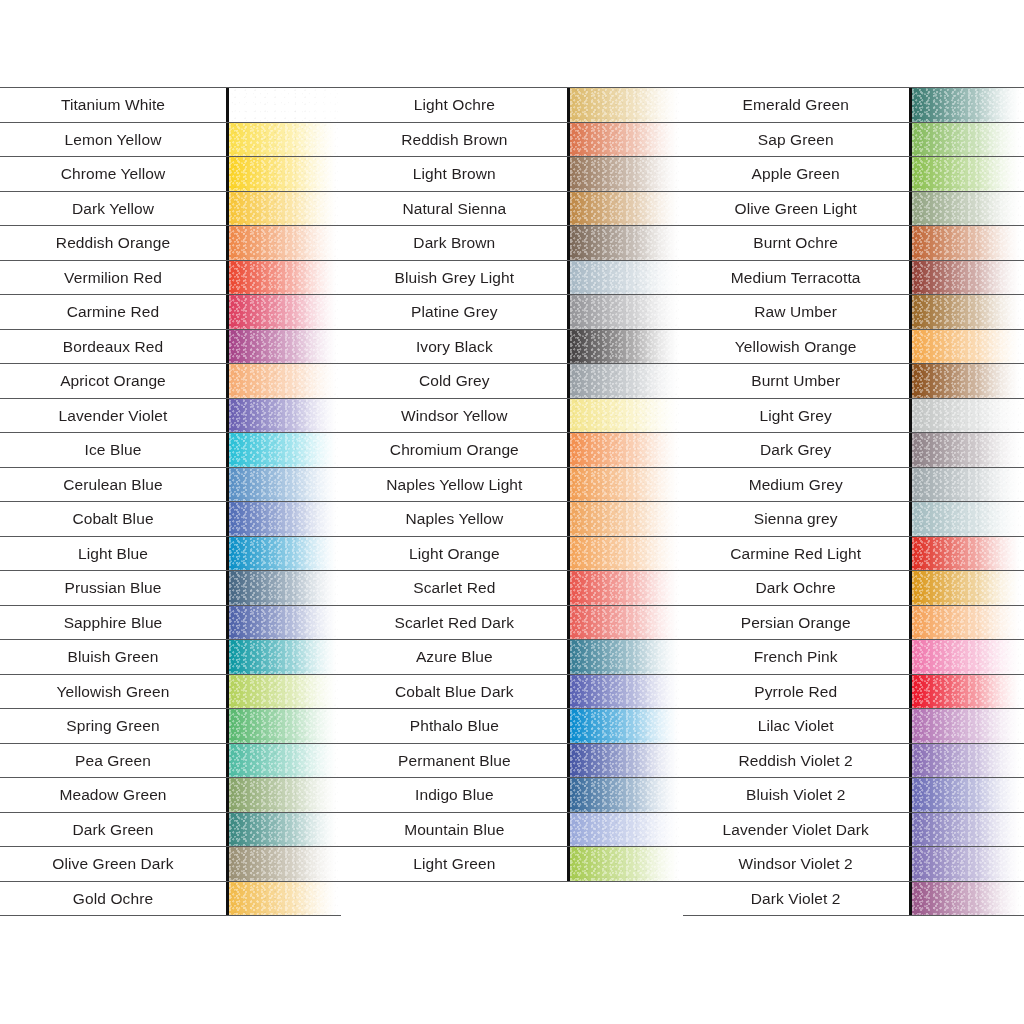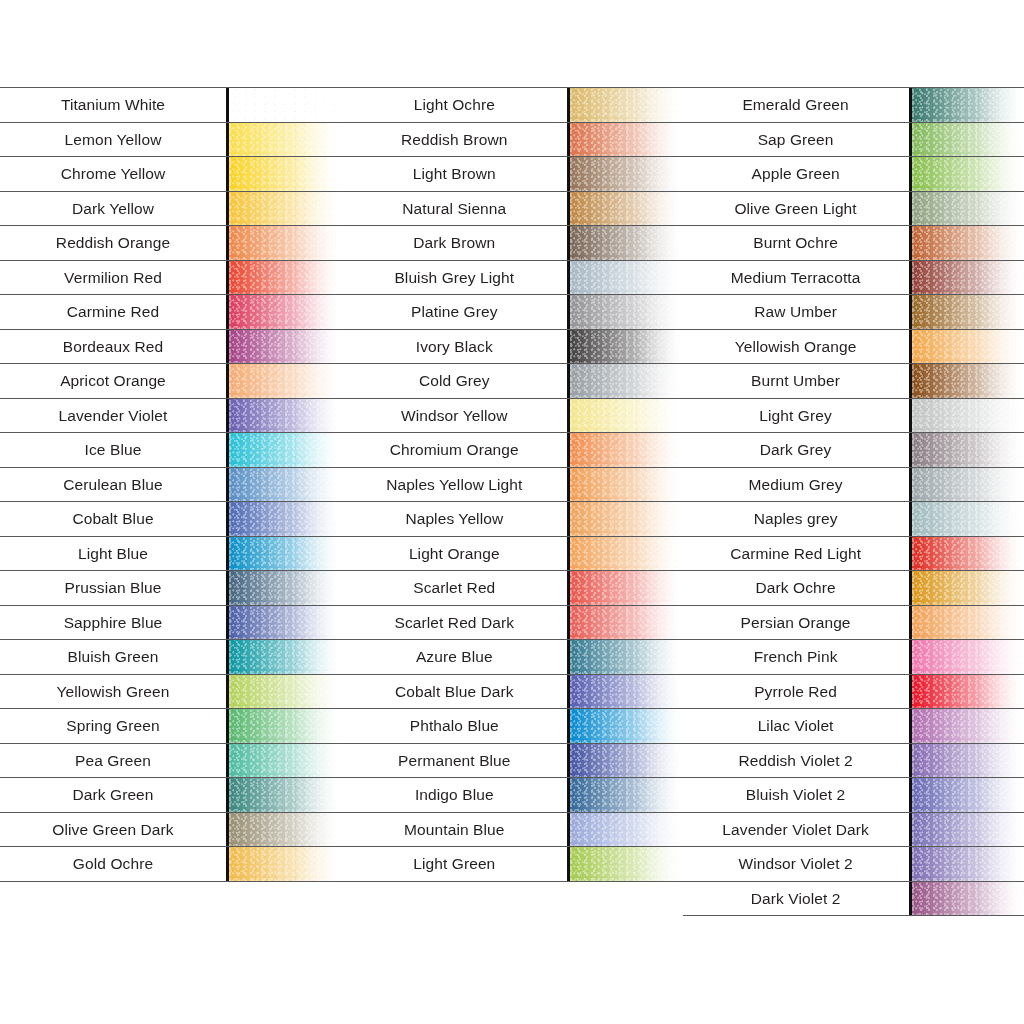--- a/index.html
+++ b/index.html
@@ -15,20 +15,21 @@
   }
 
   #chart-root {
     position: absolute;
     left: 0;
     top: 87px;
     width: 1024px;
     height: 852px;
     display: flex;
     flex-direction: row;
+    justify-content: space-between;
   }
 
   .color-column {
     display: flex;
     flex-direction: column;
     width: 341.3px;
   }
 
   .color-row {
     display: flex;
@@ -303,20 +304,30 @@
           <span class="label-text">Pea Green</span>
         </div>
         <div class="swatch-cell">
           <div class="swatch-grad" style="background: linear-gradient(to right, rgb(82, 189, 164) 0%, rgb(82, 189, 164) 4%, rgba(255, 255, 255, 0) 96%);"></div>
           <div class="swatch-grain"></div>
           <div class="swatch-fade-right"></div>
         </div>
       </div>
       <div class="color-row">
         <div class="label-cell">
+          <span class="label-text">Meadow Green</span>
+        </div>
+        <div class="swatch-cell">
+          <div class="swatch-grad" style="background: linear-gradient(to right, rgb(138, 166, 108) 0%, rgb(138, 166, 108) 4%, rgba(255, 255, 255, 0) 96%);"></div>
+          <div class="swatch-grain"></div>
+          <div class="swatch-fade-right"></div>
+        </div>
+      </div>
+      <div class="color-row">
+        <div class="label-cell">
           <span class="label-text">Dark Green</span>
         </div>
         <div class="swatch-cell">
           <div class="swatch-grad" style="background: linear-gradient(to right, rgb(63, 139, 132) 0%, rgb(63, 139, 132) 4%, rgba(255, 255, 255, 0) 96%);"></div>
           <div class="swatch-grain"></div>
           <div class="swatch-fade-right"></div>
         </div>
       </div>
       <div class="color-row">
         <div class="label-cell">
@@ -687,21 +698,21 @@
           <span class="label-text">Medium Grey</span>
         </div>
         <div class="swatch-cell">
           <div class="swatch-grad" style="background: linear-gradient(to right, rgb(159, 169, 173) 0%, rgb(159, 169, 173) 4%, rgba(255, 255, 255, 0) 96%);"></div>
           <div class="swatch-grain"></div>
           <div class="swatch-fade-right"></div>
         </div>
       </div>
       <div class="color-row">
         <div class="label-cell">
-          <span class="label-text">Naples grey</span>
+          <span class="label-text">Sienna grey</span>
         </div>
         <div class="swatch-cell">
           <div class="swatch-grad" style="background: linear-gradient(to right, rgb(163, 188, 192) 0%, rgb(163, 188, 192) 4%, rgba(255, 255, 255, 0) 96%);"></div>
           <div class="swatch-grain"></div>
           <div class="swatch-fade-right"></div>
         </div>
       </div>
       <div class="color-row">
         <div class="label-cell">
           <span class="label-text">Carmine Red Light</span>

